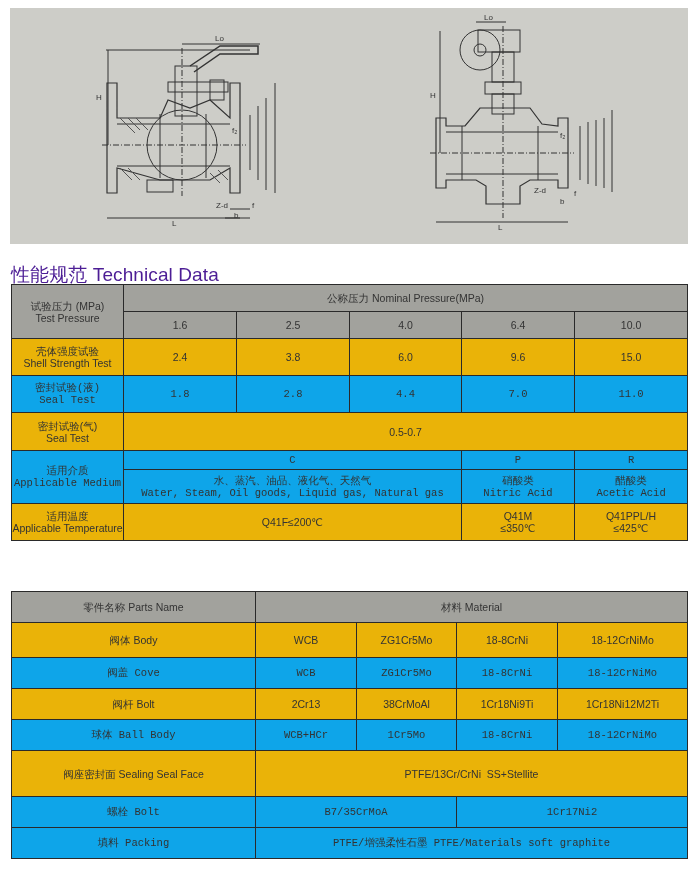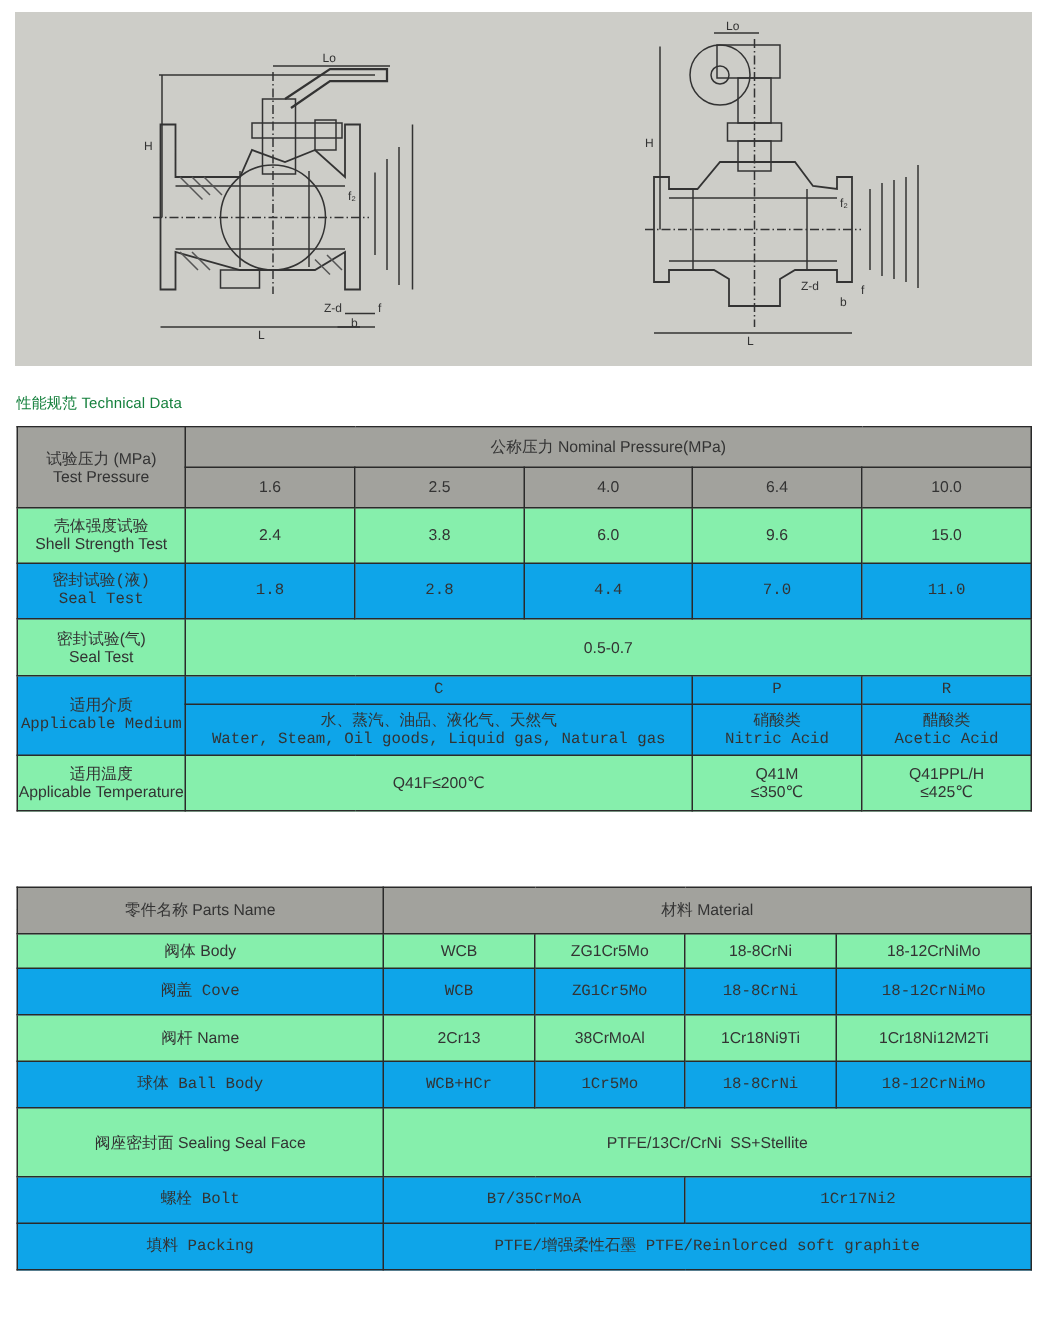--- a/index.html
+++ b/index.html
@@ -1,24 +1,24 @@
 <!DOCTYPE html>
 <html><head>
 <meta charset="utf-8">
 <style>
   html,body{margin:0;padding:0;background:#ffffff;}
   body{width:700px;height:881px;position:relative;overflow:hidden;font-family:"Liberation Sans","DejaVu Sans",sans-serif;color:#222;}
   .drawing-panel{position:absolute;left:10px;top:8px;width:678px;height:236px;background:#cdcdc8;}
   .drawing-panel svg{position:absolute;left:0;top:0;}
-  .section-title{position:absolute;left:11px;font-size:10px;font-weight:normal;color:#15803d;white-space:nowrap;letter-spacing:0.1px;}
+  .section-title{position:absolute;left:11px;font-size:19px;font-weight:normal;color:#4c1d95;white-space:nowrap;letter-spacing:0.1px;}
   table.grid{position:absolute;left:11px;border-collapse:collapse;table-layout:fixed;font-size:10.5px;color:#333;}
   table.grid td{border:1.5px solid #2a2a2a;text-align:center;vertical-align:middle;padding:0;line-height:12px;}
   .hdr{background:#a2a29d;}
   .gry{background:#0ea5e9;font-family:Liberation Mono, monospace;}
-  .wht{background:#86efac;}
+  .wht{background:#eab308;}
   .two span{display:block;}
 </style>
 </head>
 <body>
 
 <div class="drawing-panel">
   <svg width="678" height="236" viewBox="0 0 678 236" fill="none" stroke="#333" stroke-width="1">
 
     <g>
 
@@ -207,36 +207,36 @@
       <col style="width:101px">
       <col style="width:100px">
       <col style="width:101px">
       <col style="width:130px">
   </colgroup>
   <tbody>
       <tr style="height:31px;">
     <td class="hdr">零件名称 Parts Name</td>
     <td class="hdr" colspan="4">材料 Material</td>
   </tr>
-  <tr style="height:23px;">
+  <tr style="height:35px;">
     <td class="wht">阀体 Body</td>
     <td class="wht">WCB</td>
     <td class="wht">ZG1Cr5Mo</td>
     <td class="wht">18-8CrNi</td>
     <td class="wht">18-12CrNiMo</td>
   </tr>
   <tr style="height:31px;">
     <td class="gry">阀盖 Cove</td>
     <td class="gry">WCB</td>
     <td class="gry">ZG1Cr5Mo</td>
     <td class="gry">18-8CrNi</td>
     <td class="gry">18-12CrNiMo</td>
   </tr>
   <tr style="height:31px;">
-    <td class="wht">阀杆 Name</td>
+    <td class="wht">阀杆 Bolt</td>
     <td class="wht">2Cr13</td>
     <td class="wht">38CrMoAl</td>
     <td class="wht">1Cr18Ni9Ti</td>
     <td class="wht">1Cr18Ni12M2Ti</td>
   </tr>
   <tr style="height:31px;">
     <td class="gry">球体 Ball Body</td>
     <td class="gry">WCB+HCr</td>
     <td class="gry">1Cr5Mo</td>
     <td class="gry">18-8CrNi</td>
@@ -246,16 +246,16 @@
     <td class="wht">阀座密封面 Sealing Seal Face</td>
     <td class="wht" colspan="4" style="white-space:pre;">PTFE/13Cr/CrNi  SS+Stellite</td>
   </tr>
   <tr style="height:31px;">
     <td class="gry">螺栓 Bolt</td>
     <td class="gry" colspan="2">B7/35CrMoA</td>
     <td class="gry" colspan="2">1Cr17Ni2</td>
   </tr>
   <tr style="height:31px;">
     <td class="gry">填料 Packing</td>
-    <td class="gry" colspan="4">PTFE/增强柔性石墨 PTFE/Reinlorced soft graphite</td>
+    <td class="gry" colspan="4">PTFE/增强柔性石墨 PTFE/Materials soft graphite</td>
   </tr>
 </tbody>
   </table>
 
 </body></html>

